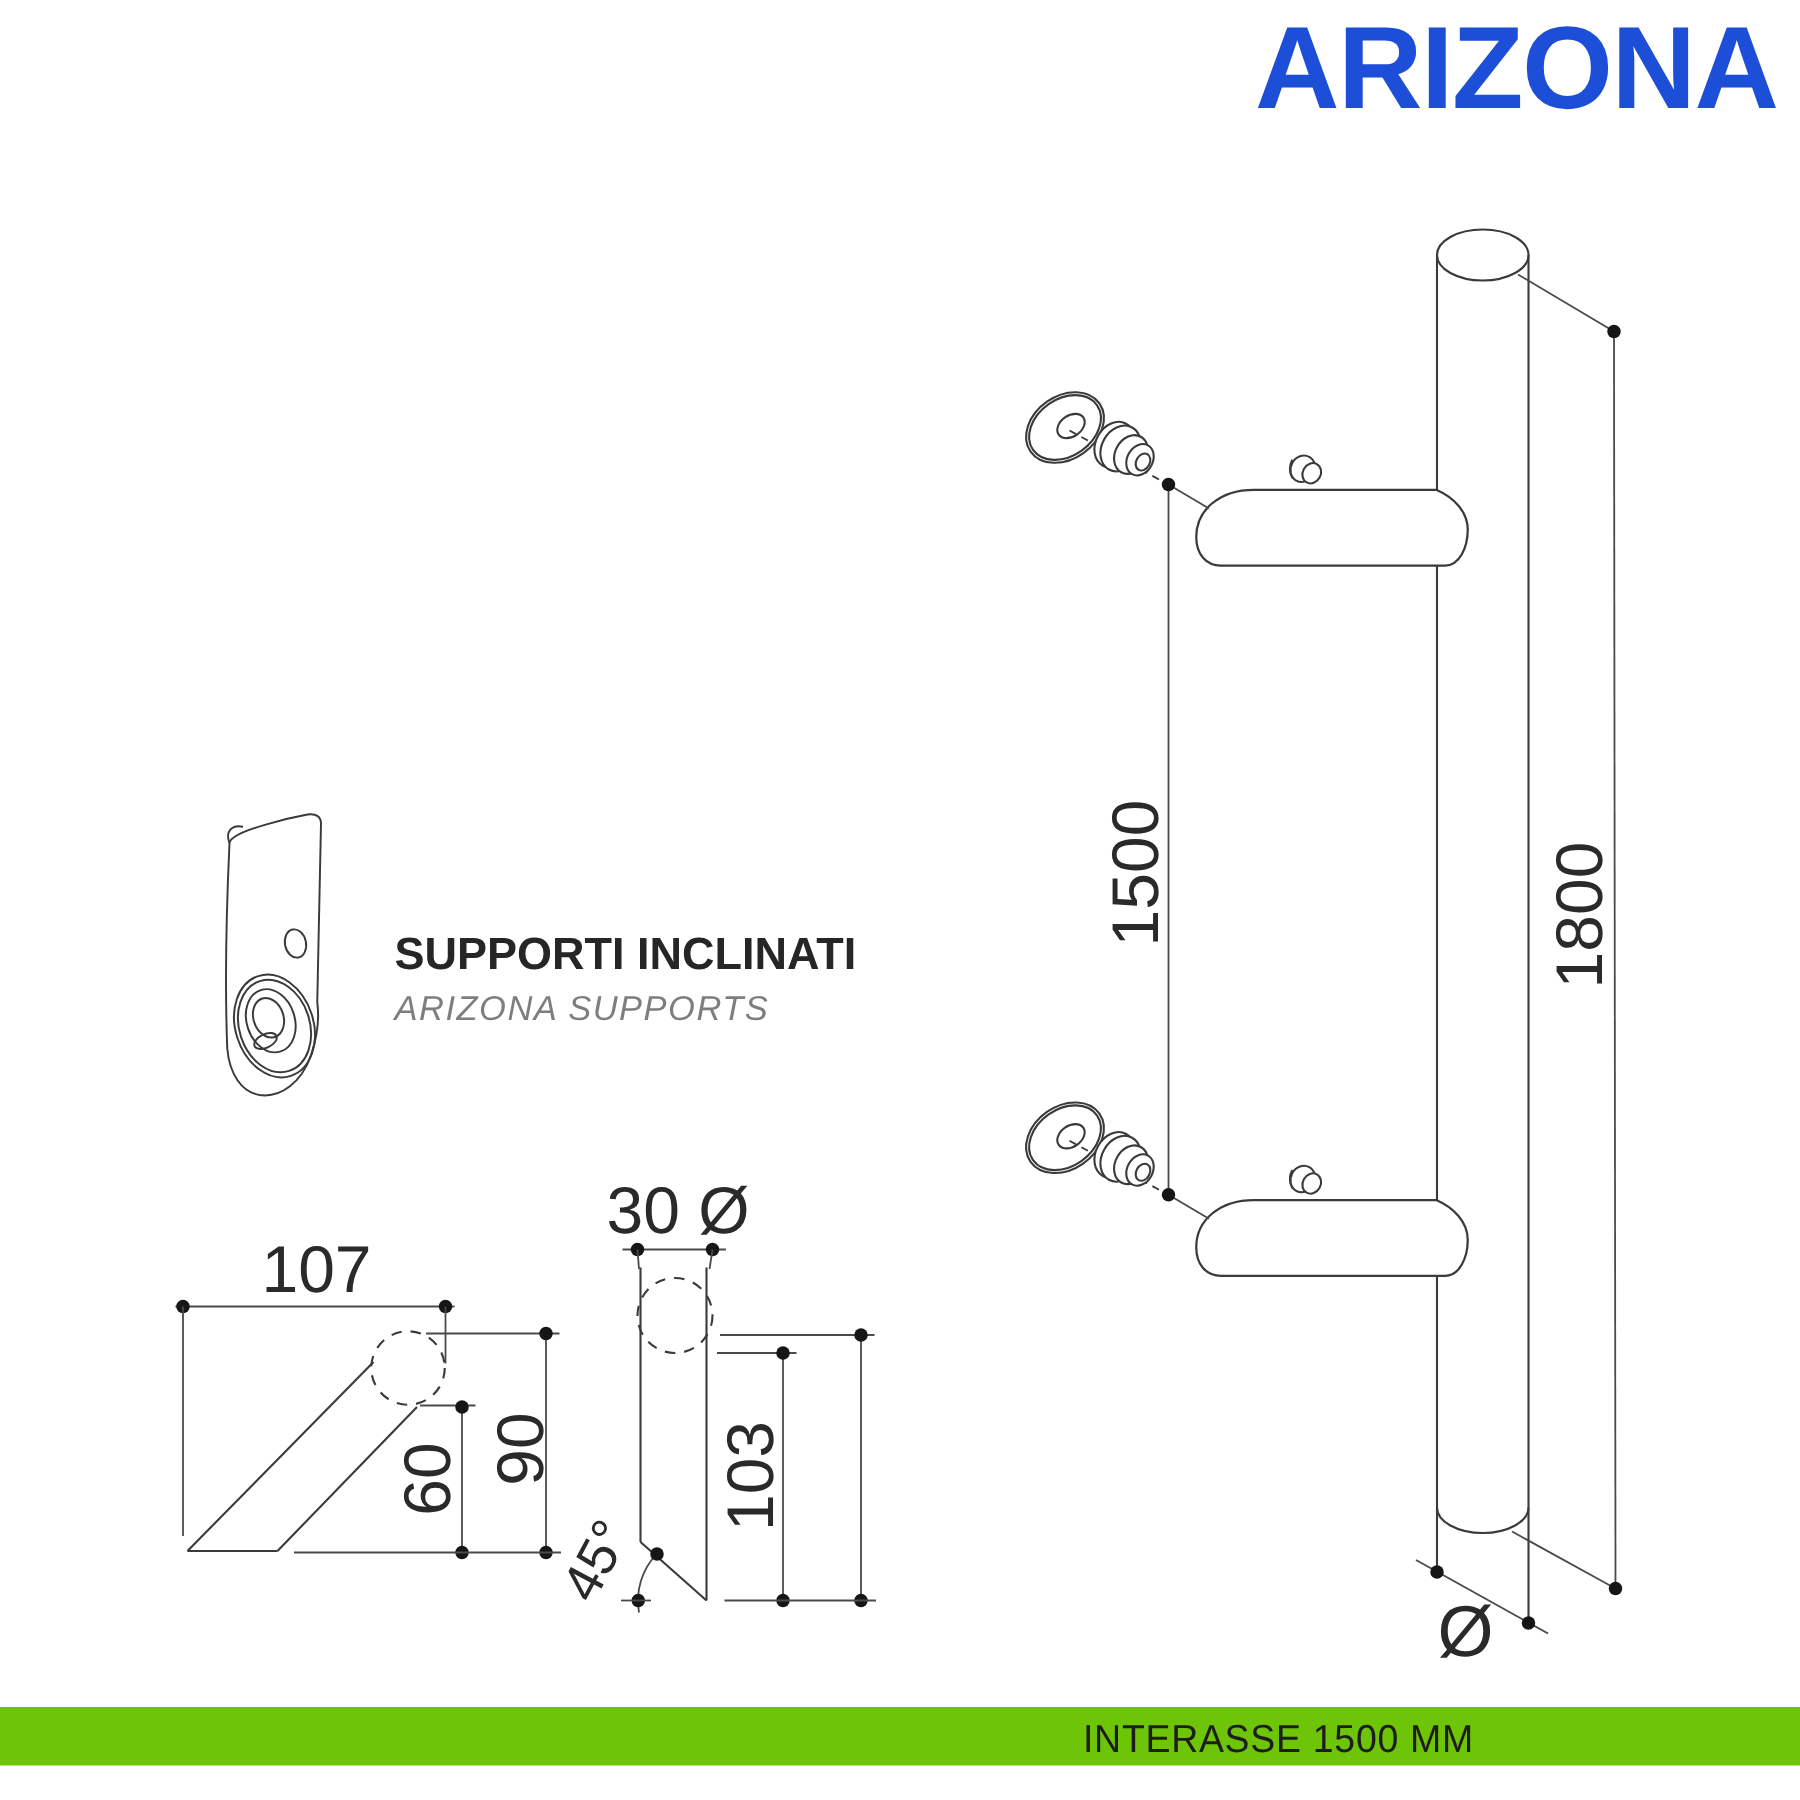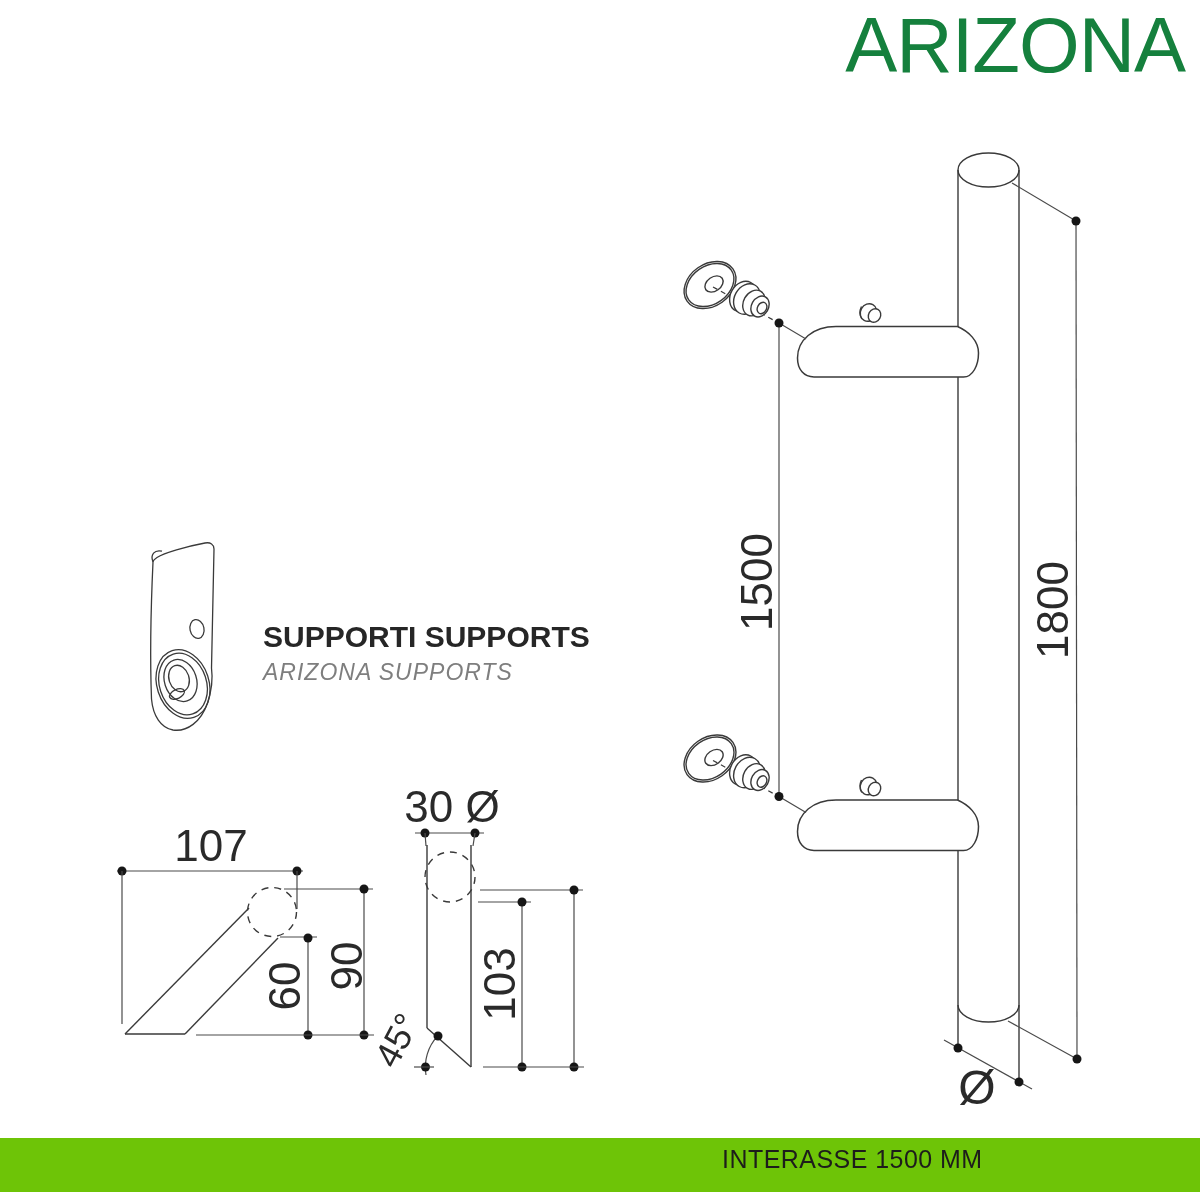--- a/index.html
+++ b/index.html
@@ -1,25 +1,25 @@
 <!DOCTYPE html>
 <html><head>
 <meta charset="utf-8">
 <style>
   html,body{margin:0;padding:0;background:#ffffff;}
   .page{position:relative;width:1200px;height:1200px;background:#ffffff;overflow:hidden;
         font-family:"Liberation Sans",sans-serif;}
   .title{position:absolute;top:6px;right:15px;font-size:78px;line-height:1;
-         letter-spacing:-1px;color:#15803d;font-weight:400;white-space:nowrap;}
+         letter-spacing:-1px;color:#1d4ed8;font-weight:700;white-space:nowrap;}
   .drawing-svg{position:absolute;left:0;top:0;width:1200px;height:1200px;}
   .note{position:absolute;left:263px;top:620px;}
   .note-title{font-size:30px;font-weight:bold;color:#262626;letter-spacing:0;white-space:nowrap;}
   .note-subtitle{font-size:23px;font-style:italic;color:#7e7e7e;letter-spacing:1px;
                  margin-top:5px;white-space:nowrap;}
-  .footer-bar{position:absolute;left:0;top:1138px;width:1200px;height:54px;background:#6ec407;}
+  .footer-bar{position:absolute;left:0;top:1138px;width:1200px;height:39px;background:#6ec407;}
   .footer-label{position:absolute;left:722px;top:6px;font-size:26px;color:#1d1d1b;
                 letter-spacing:.5px;white-space:nowrap;transform:scaleX(.96);transform-origin:left;}
   svg text{font-family:"Liberation Sans",sans-serif;fill:#2a2a2a;}
   .dim-t{font-size:44px;}
   .dim-big{font-size:48px;}
   .dim-ang{font-size:36px;}
 </style>
 </head>
 <body>
 
@@ -178,21 +178,21 @@
     <text class="dim-t" transform="translate(362 966) rotate(-90)" text-anchor="middle">90</text>
     <text class="dim-t" transform="translate(300 986) rotate(-90)" text-anchor="middle">60</text>
     <text class="dim-t" x="452" y="822" text-anchor="middle">30 Ø</text>
     <text class="dim-t" transform="translate(515 984) rotate(-90)" text-anchor="middle">103</text>
     <text class="dim-t" transform="translate(566 983) rotate(-90)" text-anchor="middle"></text>
     <text class="dim-ang" transform="translate(408 1046) rotate(-62)" text-anchor="middle">45°</text>
     <text class="dim-big" x="977" y="1104" text-anchor="middle">Ø</text>
   </svg>
 
   <div class="note">
-    <div class="note-title">SUPPORTI SUPPORTS</div>
+    <div class="note-title">SUPPORTI INCLINATI</div>
     <div class="note-subtitle">ARIZONA SUPPORTS</div>
   </div>
 
   <div class="footer-bar">
     <div class="footer-label">INTERASSE 1500 MM</div>
   </div>
 
 </div>
 
 </body></html>

